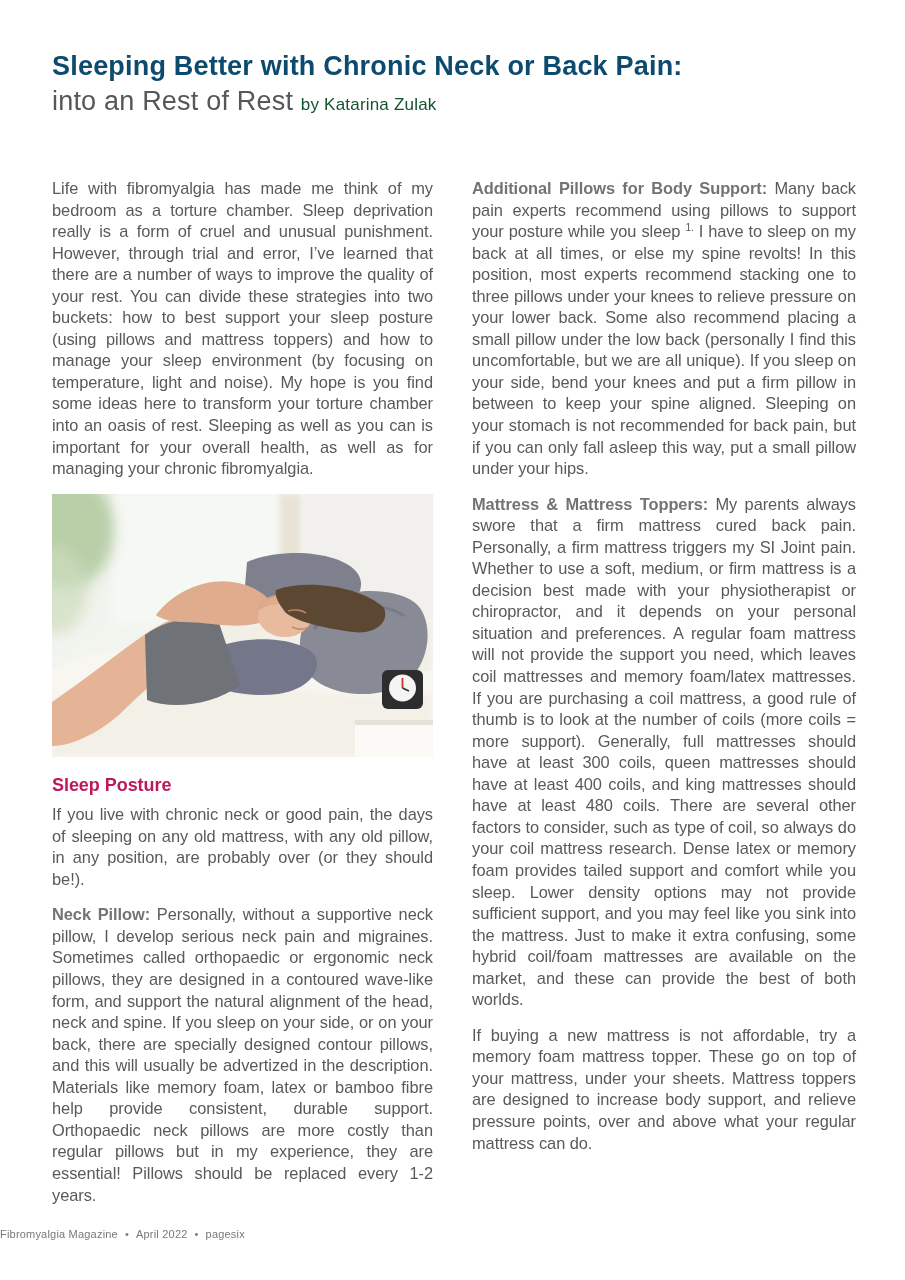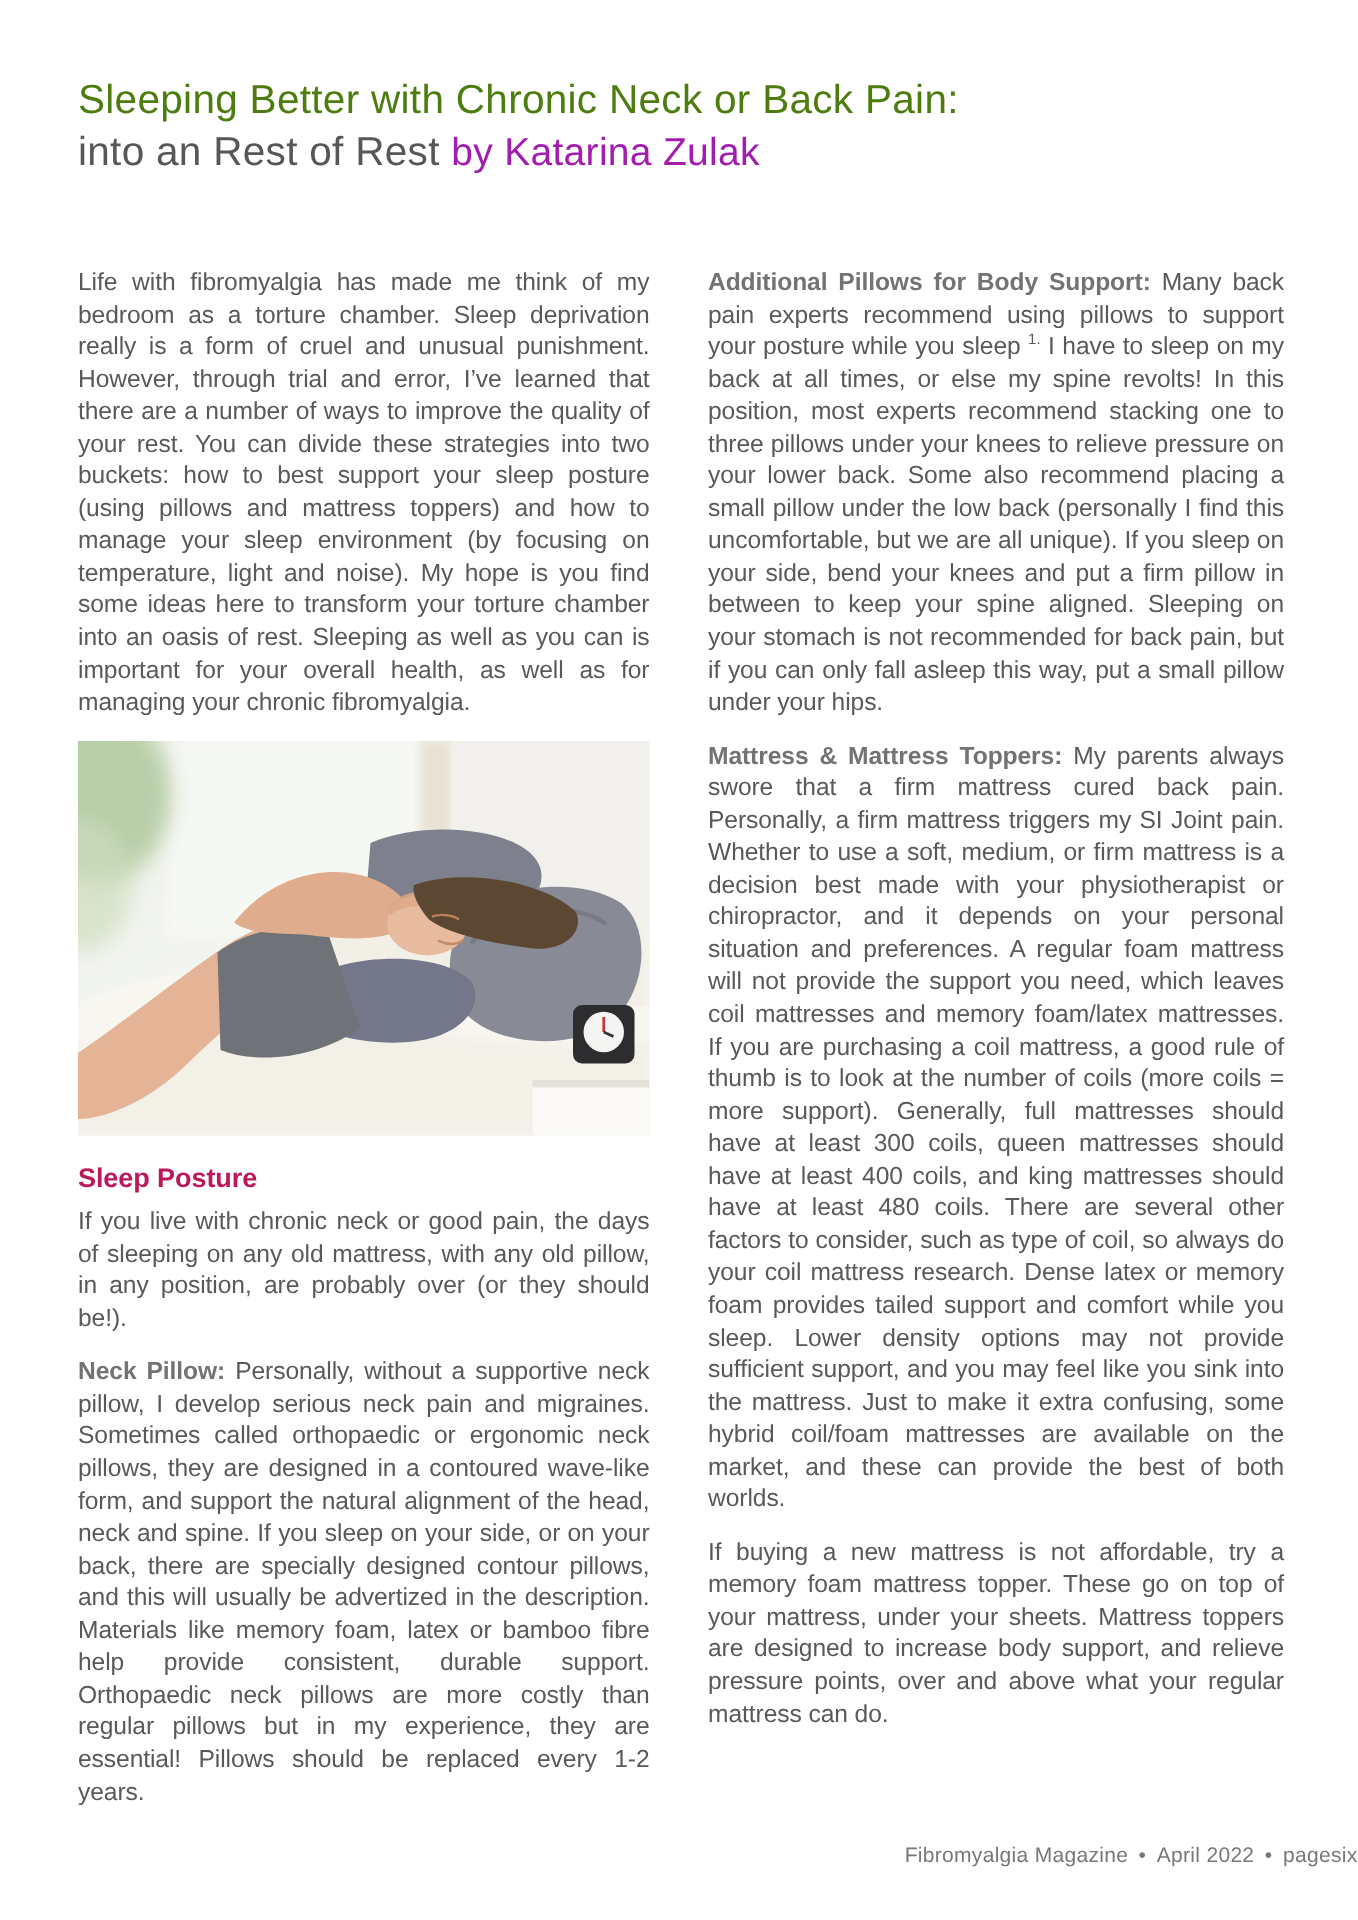--- a/index.html
+++ b/index.html
@@ -6,28 +6,28 @@
   html,body { background:#ffffff; }
   body {
     width:905px; height:1280px; position:relative; overflow:hidden;
     font-family:"Liberation Sans", sans-serif;
   }
   .page { position:absolute; inset:0; background:#ffffff; }
 
   
   .header { position:absolute; left:52px; top:50px; width:800px; }
   .title {
-    font-size:27px; font-weight:normal; letter-spacing:0.2px;
-    color:#4d7c0f; line-height:1.25;
+    font-size:27px; font-weight:bold; letter-spacing:0.2px;
+    color:#0c4a6e; line-height:1.25;
   }
   .subtitle {
     font-size:27px; font-weight:normal; color:#565759; line-height:1.33;
     letter-spacing:0.2px;
   }
-  .byline { font-size:26px; color:#a21caf; }
+  .byline { font-size:17px; color:#14532d; }
 
   
   .col { position:absolute; top:178px; font-size:16.4px; line-height:21.55px;
          color:#58595b; text-align:justify; letter-spacing:-0.05px; }
   .col-left  { left:52px;  width:381px; }
   .col-right { left:472px; width:384px; }
   .col p { margin-bottom:14px; }
   .lead { font-weight:bold; color:#737373; }
   sup.fnote { font-size:10px; vertical-align:super; line-height:0; }
 
@@ -37,22 +37,22 @@
   }
 
   
   .photo {
     width:381px; height:263px; margin:6px 0 18px 0; overflow:hidden;
     background:#f0f2ee; position:relative;
   }
 
   
   .footer {
-    position:absolute; left:0; right:0; top:1228px; text-align:right;
-    font-size:14px; color:#77787b; letter-spacing:0.2px;
+    position:absolute; left:0; right:0; top:1228px; text-align:left;
+    font-size:11px; color:#77787b; letter-spacing:0.2px;
   }
   .footer .dot { margin:0 7px; }
 </style>
 </head>
 <body>
 
 <div class="page">
 
   <div class="header">
     <div class="title">Sleeping Better with Chronic Neck or Back Pain:</div>

